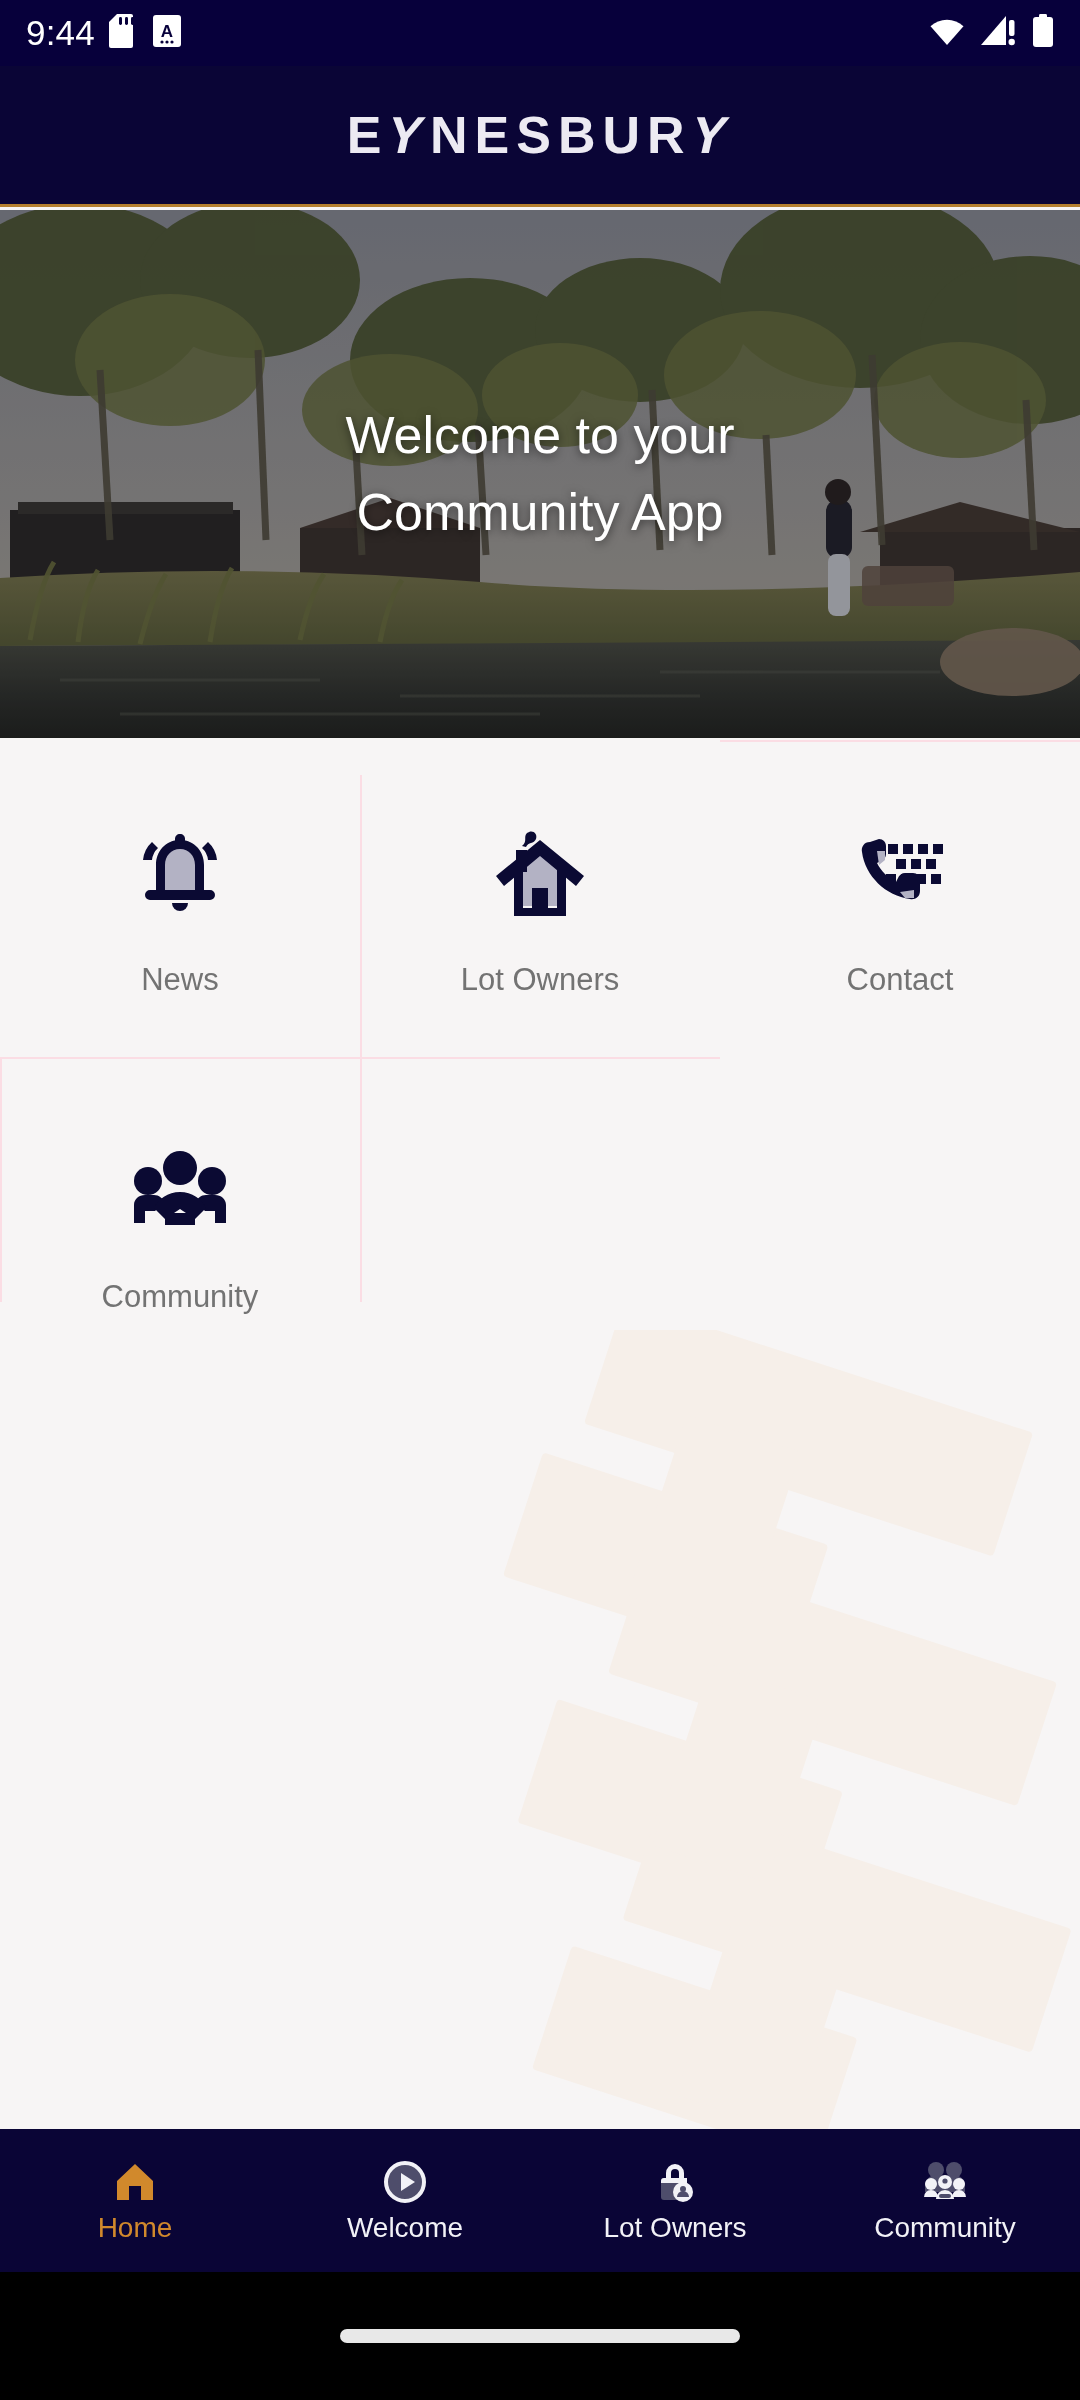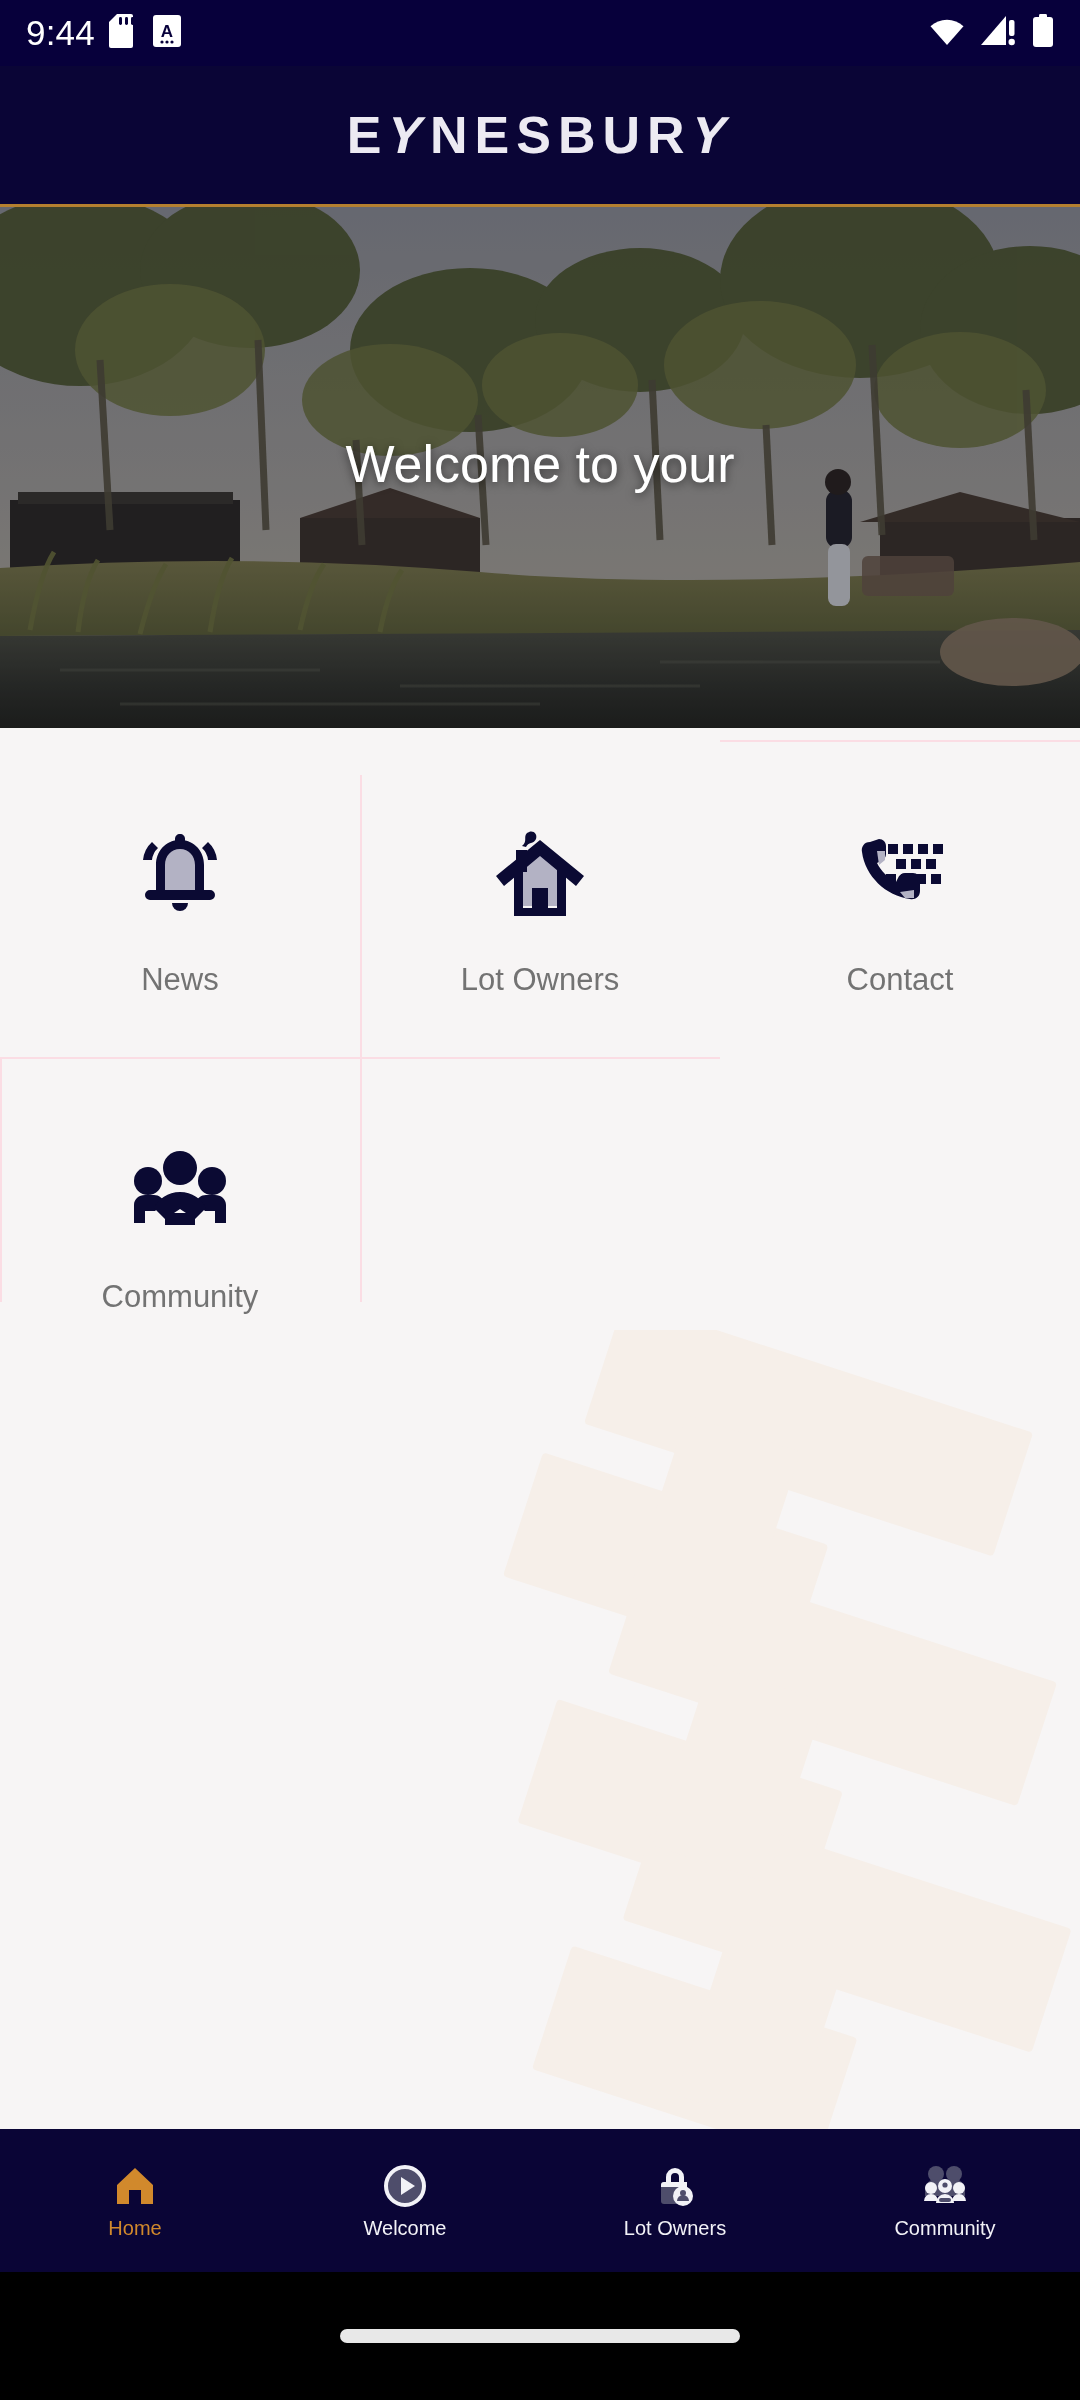--- a/index.html
+++ b/index.html
@@ -30,21 +30,21 @@
     border-bottom:3px solid #b5802f;
   }
   .brand {
     color:#eceaf2; font-size:52px; font-weight:700;
     letter-spacing:7px; line-height:1;
   }
   .brand .ital { display:inline-block; transform:skewX(-13deg); }
 
   
   .hero {
-    position:absolute; left:0; top:200px; width:1080px; height:528px;
+    position:absolute; left:0; top:210px; width:1080px; height:528px;
     overflow:hidden; z-index:10;
   }
   .hero-img { position:absolute; inset:0; }
   .hero-overlay {
     position:absolute; inset:0;
     background:linear-gradient(180deg, rgba(10,8,20,.30) 0%, rgba(10,8,20,.26) 45%, rgba(10,8,20,.34) 100%);
   }
   .hero-text {
     position:absolute; inset:0; z-index:5;
     display:flex; flex-direction:column; align-items:center; justify-content:center;
@@ -92,21 +92,21 @@
   .bottomnav {
     position:absolute; left:0; bottom:128px; width:1080px; height:143px;
     background:#0a0536; z-index:25;
     display:flex; align-items:center;
   }
   .navitem {
     flex:1; display:flex; flex-direction:column;
     align-items:center; justify-content:center; gap:9px;
   }
   .navitem .nico { height:46px; display:flex; align-items:center; justify-content:center; }
-  .navitem .nlabel { font-size:20px; color:#f2f2f7; line-height:1; }
+  .navitem .nlabel { font-size:28px; color:#f2f2f7; line-height:1; }
   .navitem.active .nlabel { color:#d1892c; }
 
   
   .gesturebar {
     position:absolute; left:0; bottom:0; width:1080px; height:128px;
     background:#000; display:flex; align-items:center; justify-content:center; z-index:28;
   }
   .gesture-pill { width:400px; height:14px; border-radius:7px; background:#e8e8e8; }
 </style>
 </head>
@@ -241,20 +241,21 @@
           <path d="M400 486 h300"></path>
           <path d="M120 504 h420"></path>
           <path d="M660 462 h280"></path>
       </g>
 
       <ellipse cx="1012" cy="452" rx="72" ry="34" fill="#8a7a63" opacity="0.9"></ellipse>
       <rect class="hero-overlay" width="1080" height="528" fill="rgba(10,8,20,0.30)"></rect>
     </svg>
     <div class="hero-text">
       <div class="hero-line">Welcome to your</div>
+      <div class="hero-line">Community App</div>
     </div>
   </div>
 
   <div class="watermark">
     <svg width="760" height="900" viewBox="0 0 760 900">
       <g fill="#f6efe9" transform="rotate(18 380 450)">
         <rect x="150" y="20" width="430" height="130" rx="4"></rect>
         <rect x="120" y="190" width="300" height="130" rx="4"></rect>
         <rect x="250" y="250" width="430" height="130" rx="4"></rect>
         <rect x="210" y="420" width="300" height="130" rx="4"></rect>

